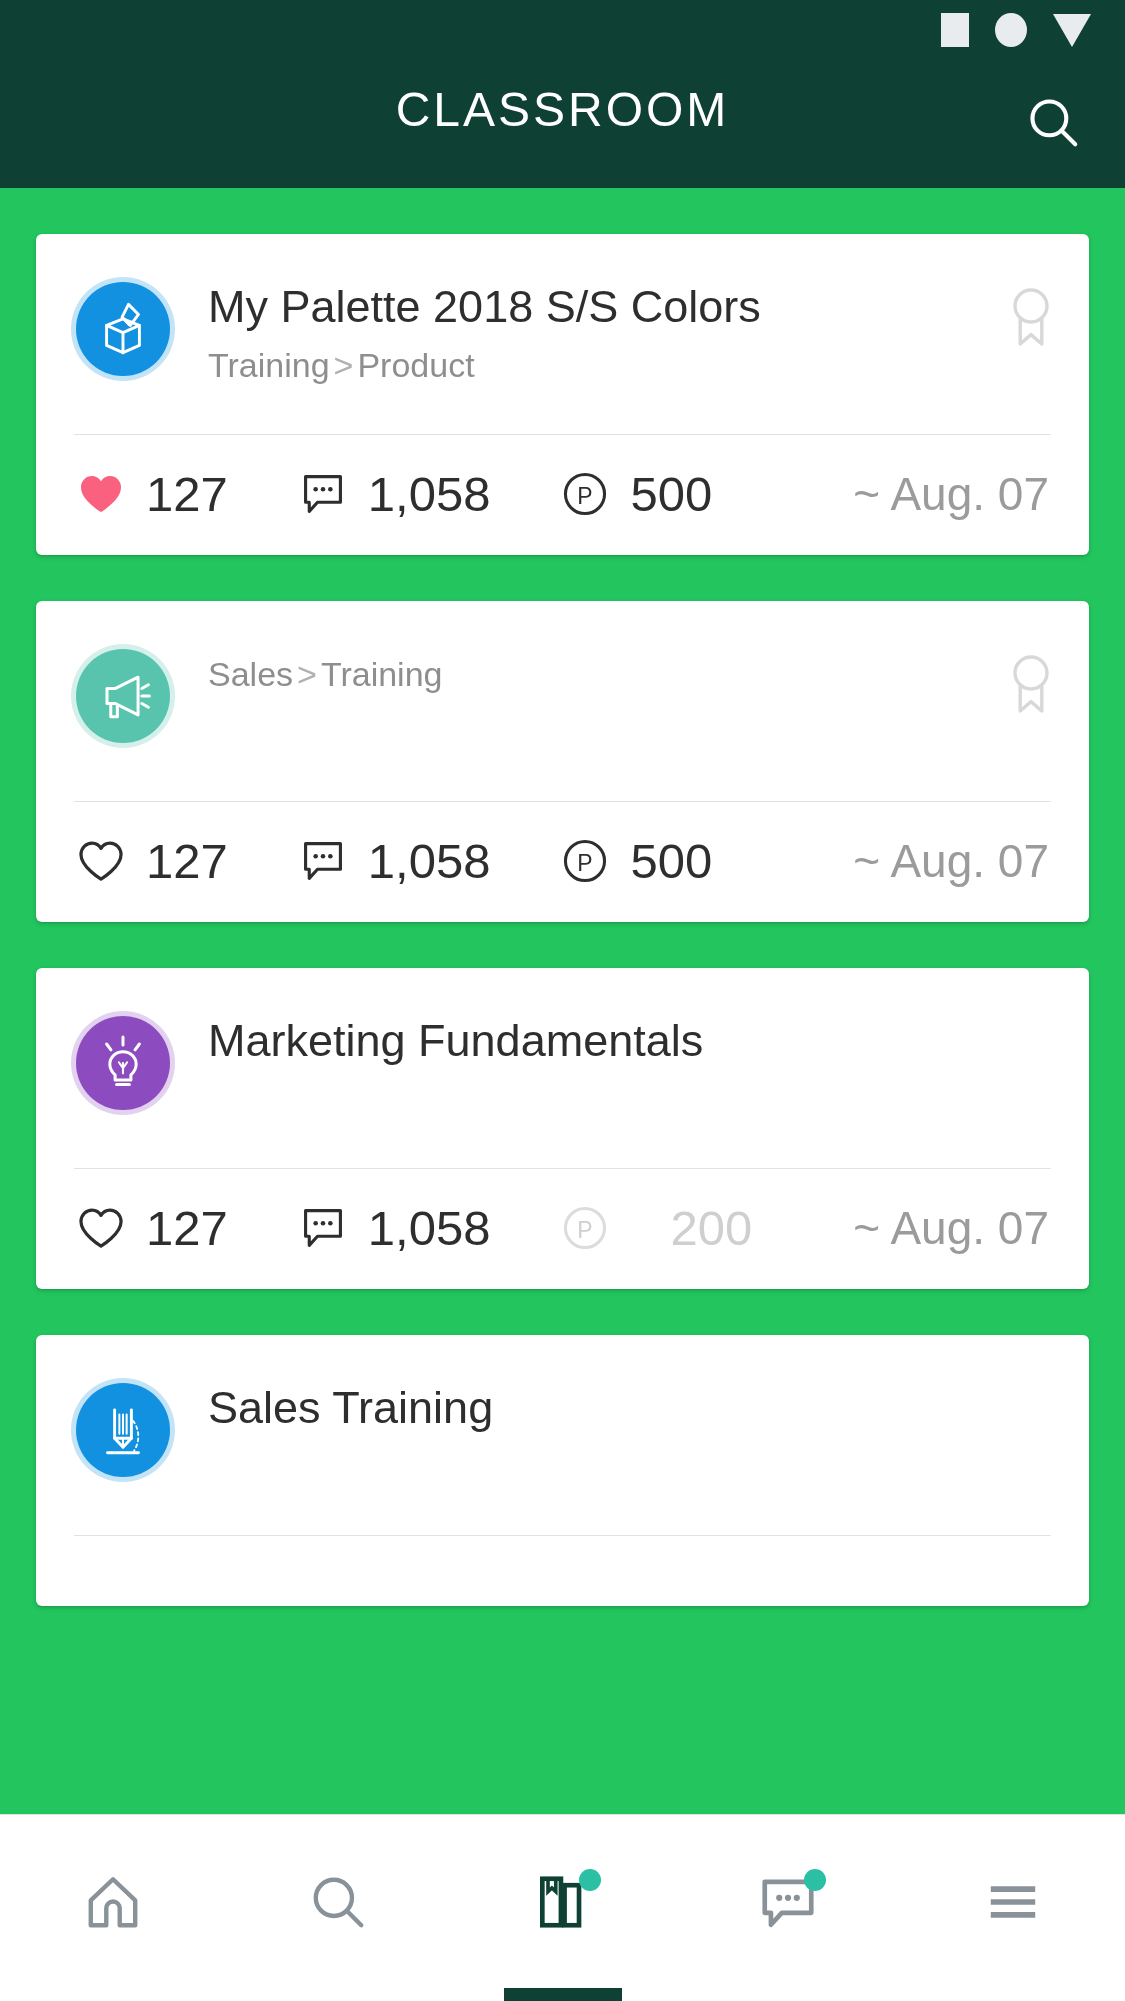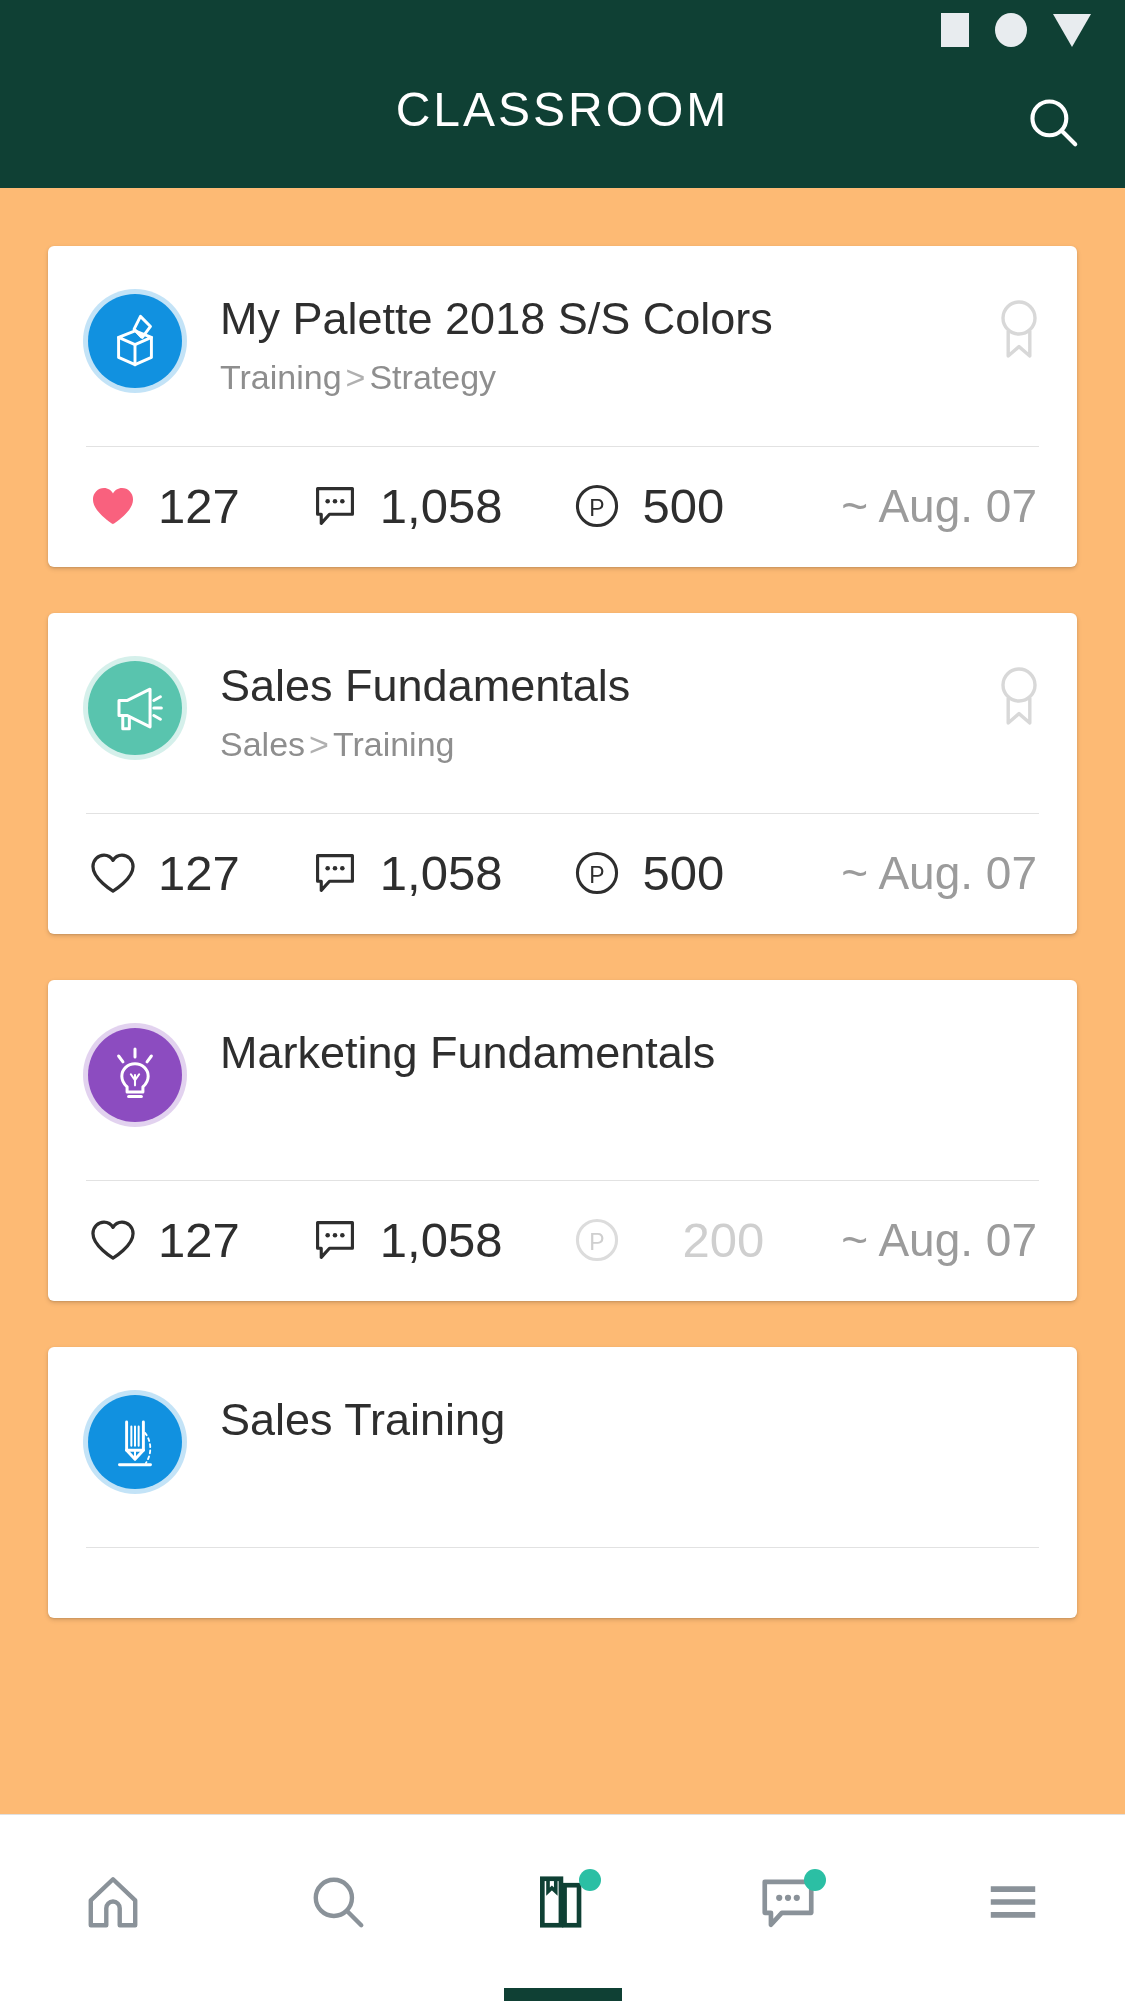--- a/index.html
+++ b/index.html
@@ -79,23 +79,23 @@
     justify-content: center;
     cursor: pointer;
   }
 
   
   .content {
     position: absolute;
     top: 188px; left: 0;
     width: 1125px;
     height: 1626px;
-    background: #fdba74;
+    background: #22c55e;
     overflow: hidden;
-    padding: 12px;
+    padding: 0;
   }
 
   .card {
     position: relative;
     margin: 0 36px 46px 36px;
     background: #ffffff;
     border-radius: 6px;
     box-shadow: 0 2px 5px rgba(0,0,0,0.14), 0 1px 2px rgba(0,0,0,0.10);
   }
   .card:first-child { margin-top: 46px; }
@@ -272,21 +272,21 @@
               <path d="M8 15 L8 26 L17 30 L17 19"></path>
               <path d="M26 15 L26 26 L17 30"></path>
               <path d="M20 3.5 L25.5 9 L21 15 L16.5 10.5 Z"></path>
               <path d="M18.2 12.2 L20.5 14.6"></path>
             </g>
           </svg>
         </div>
         <div class="course-text">
           <div class="course-title">My Palette 2018 S/S Colors</div>
           <div class="course-crumb">
-            <span>Training</span><span class="sep">&gt;</span><span>Strategy</span>
+            <span>Training</span><span class="sep">&gt;</span><span>Product</span>
           </div>
         </div>
         <div class="badge-icon">
           <svg width="48" height="62" viewBox="0 0 24 31">
             <circle cx="12" cy="10" r="8" fill="none" stroke="#d8d8d8" stroke-width="1.7"></circle>
             <path d="M6.6 16.5 L6.6 29 L12 24.3 L17.4 29 L17.4 16.5" fill="none" stroke="#d8d8d8" stroke-width="1.7" stroke-linejoin="round"></path>
           </svg>
         </div>
       </div>
       <div class="card-divider"></div>
@@ -330,21 +330,20 @@
             <g fill="none" stroke="#ffffff" stroke-width="1.6" stroke-linejoin="round" stroke-linecap="round">
               <path d="M8.5 13 L8.5 21 L13 21 L25 27 L25 7 L13 13 Z"></path>
               <path d="M10.5 21 L10.5 28 L14 28 L14 22.5"></path>
               <line x1="27" y1="13" x2="30.5" y2="11"></line>
               <line x1="27" y1="17" x2="31" y2="17"></line>
               <line x1="27" y1="21" x2="30.5" y2="23"></line>
             </g>
           </svg>
         </div>
         <div class="course-text">
-          <div class="course-title">Sales Fundamentals</div>
           <div class="course-crumb">
             <span>Sales</span><span class="sep">&gt;</span><span>Training</span>
           </div>
         </div>
         <div class="badge-icon">
           <svg width="48" height="62" viewBox="0 0 24 31">
             <circle cx="12" cy="10" r="8" fill="none" stroke="#d8d8d8" stroke-width="1.7"></circle>
             <path d="M6.6 16.5 L6.6 29 L12 24.3 L17.4 29 L17.4 16.5" fill="none" stroke="#d8d8d8" stroke-width="1.7" stroke-linejoin="round"></path>
           </svg>
         </div>

